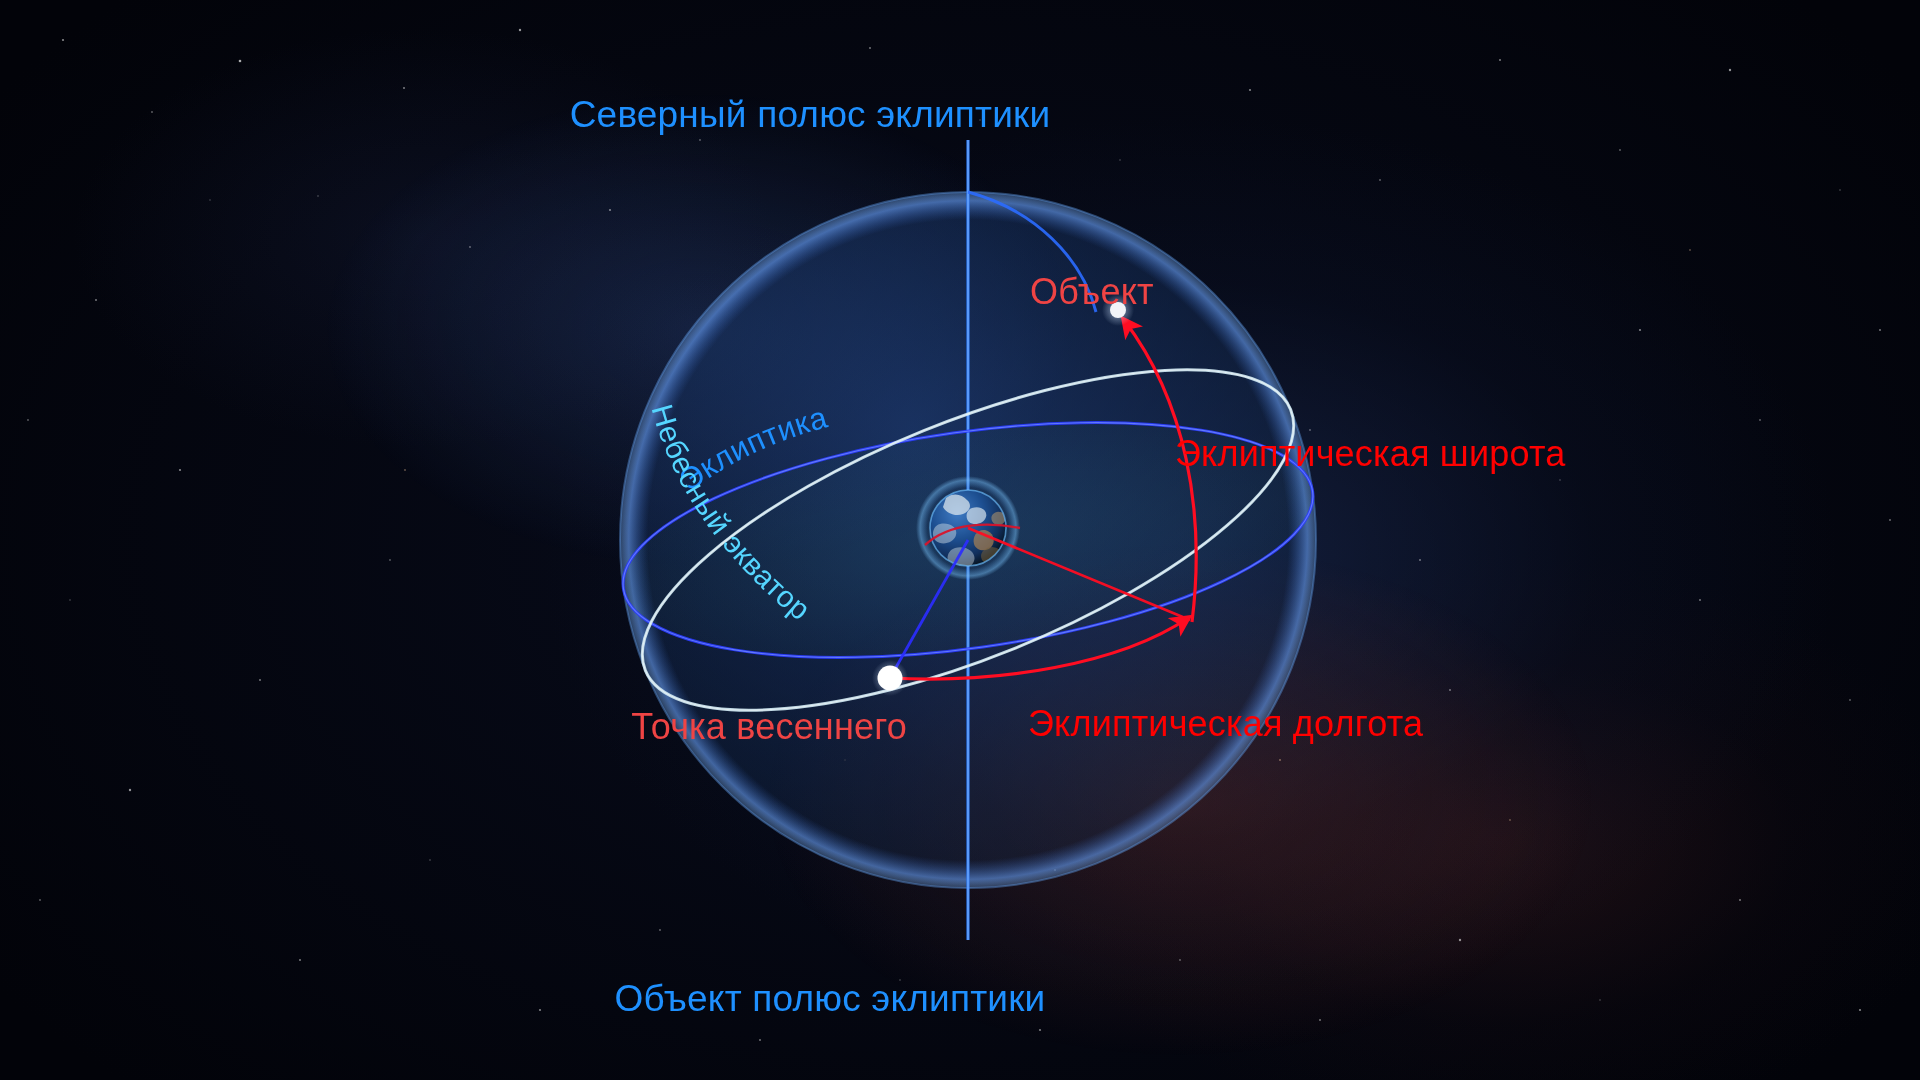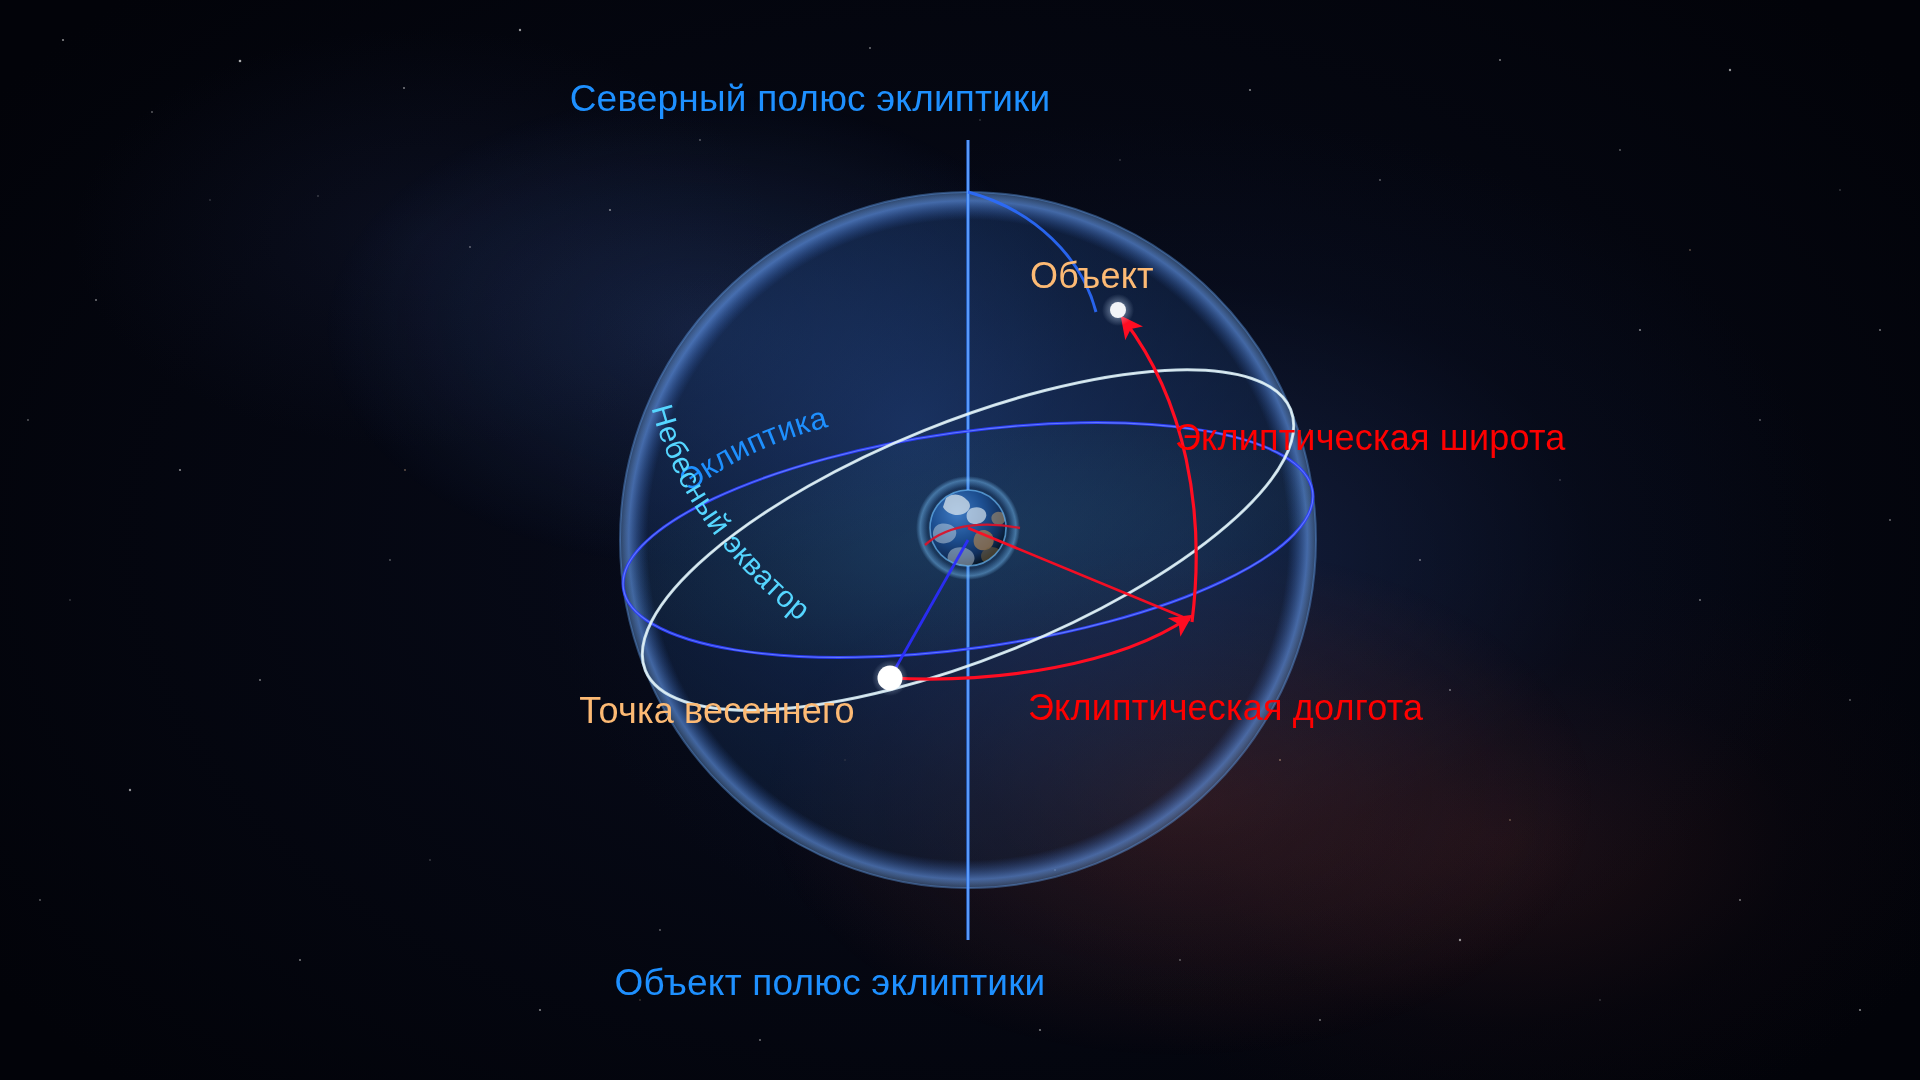--- a/index.html
+++ b/index.html
@@ -37,24 +37,25 @@
     position: absolute;
     inset: 0;
   }
 
   
   .lbl {
     position: absolute;
     white-space: nowrap;
     letter-spacing: 0.2px;
     pointer-events: none;
+    margin-top: 16px;
   }
   .lbl-blue   { color: #1e90ff; }
   .lbl-red    { color: #ff0000; }
-  .lbl-white  { color: #fdba74; }
+  .lbl-white  { color: #ef4444; }
 
   #label-north-pole {
     left: 50%;
     transform: translateX(-50%);
     margin-left: -150px;
     top: 78px;
     font-size: 37px;
   }
   #label-south-pole {
     left: 50%;
@@ -76,21 +77,21 @@
   #label-ecliptic-longitude {
     left: 1028px;
     top: 687px;
     font-size: 36px;
   }
   #label-vernal-equinox {
     left: 527px;
     top: 690px;
     font-size: 36px;
     line-height: 1.18;
-    text-align: center;
+    text-align: right;
     width: 380px;
     white-space: normal;
   }
   #label-vernal-equinox .l2 { display: block; }
 </style>
 </head>
 <body>
 
 <div id="stage">
 

